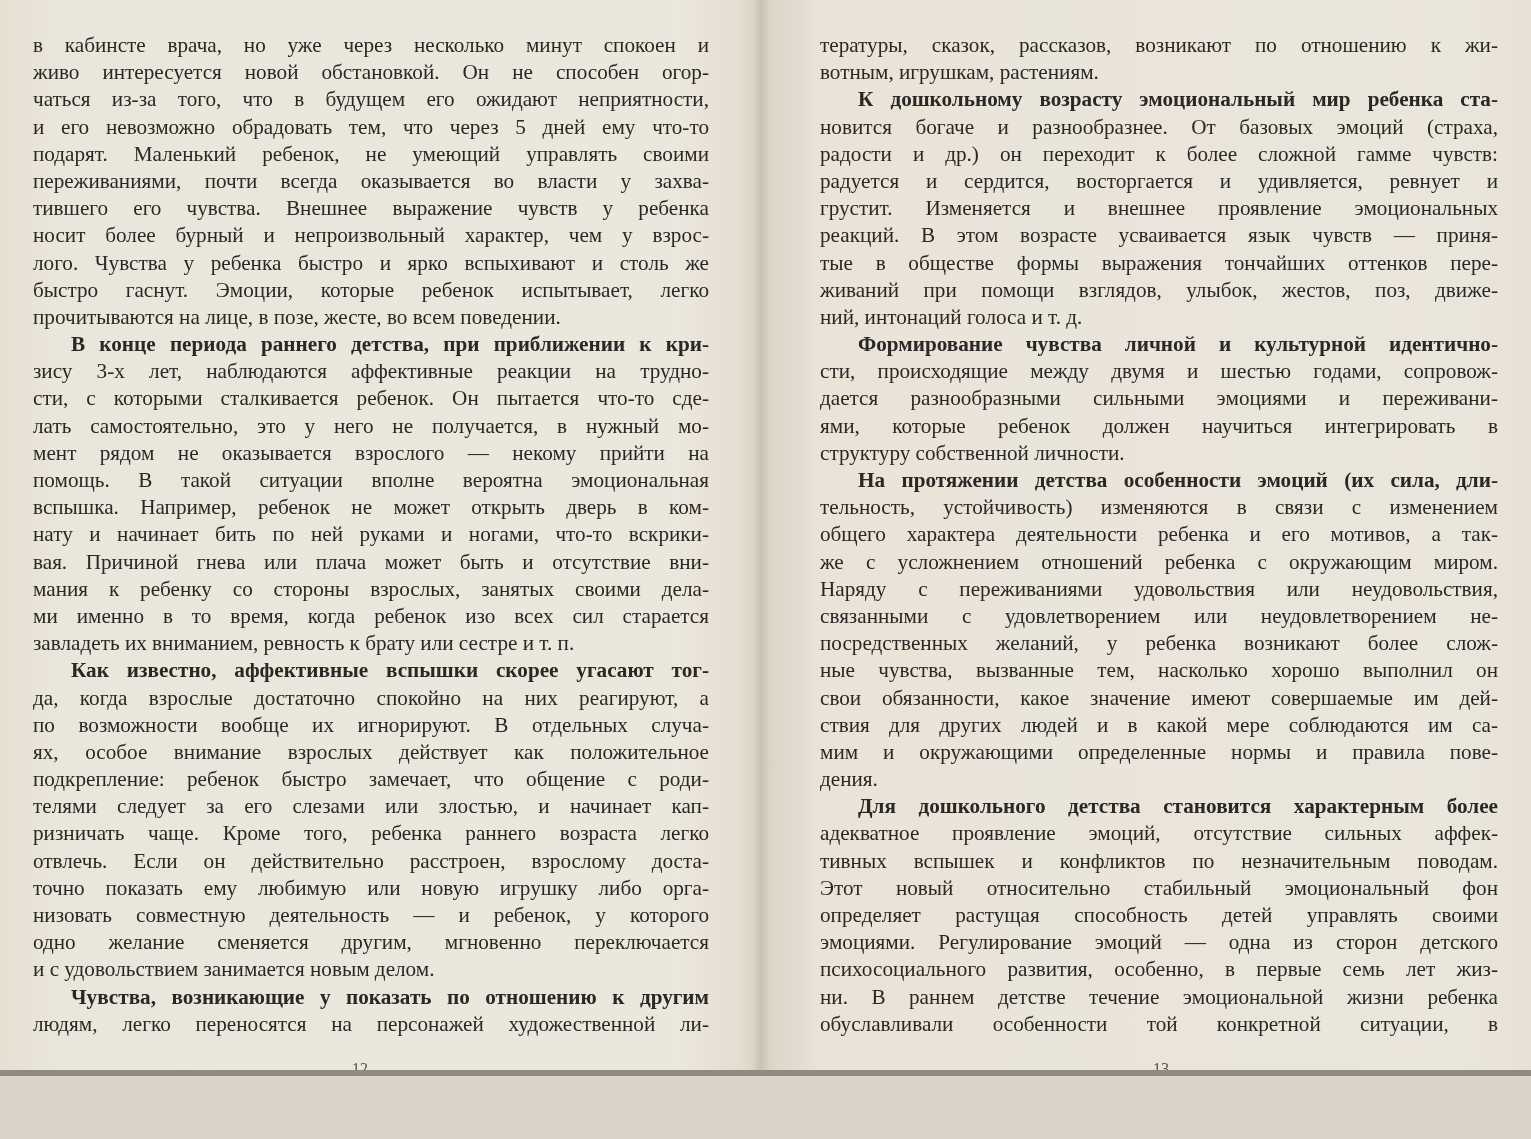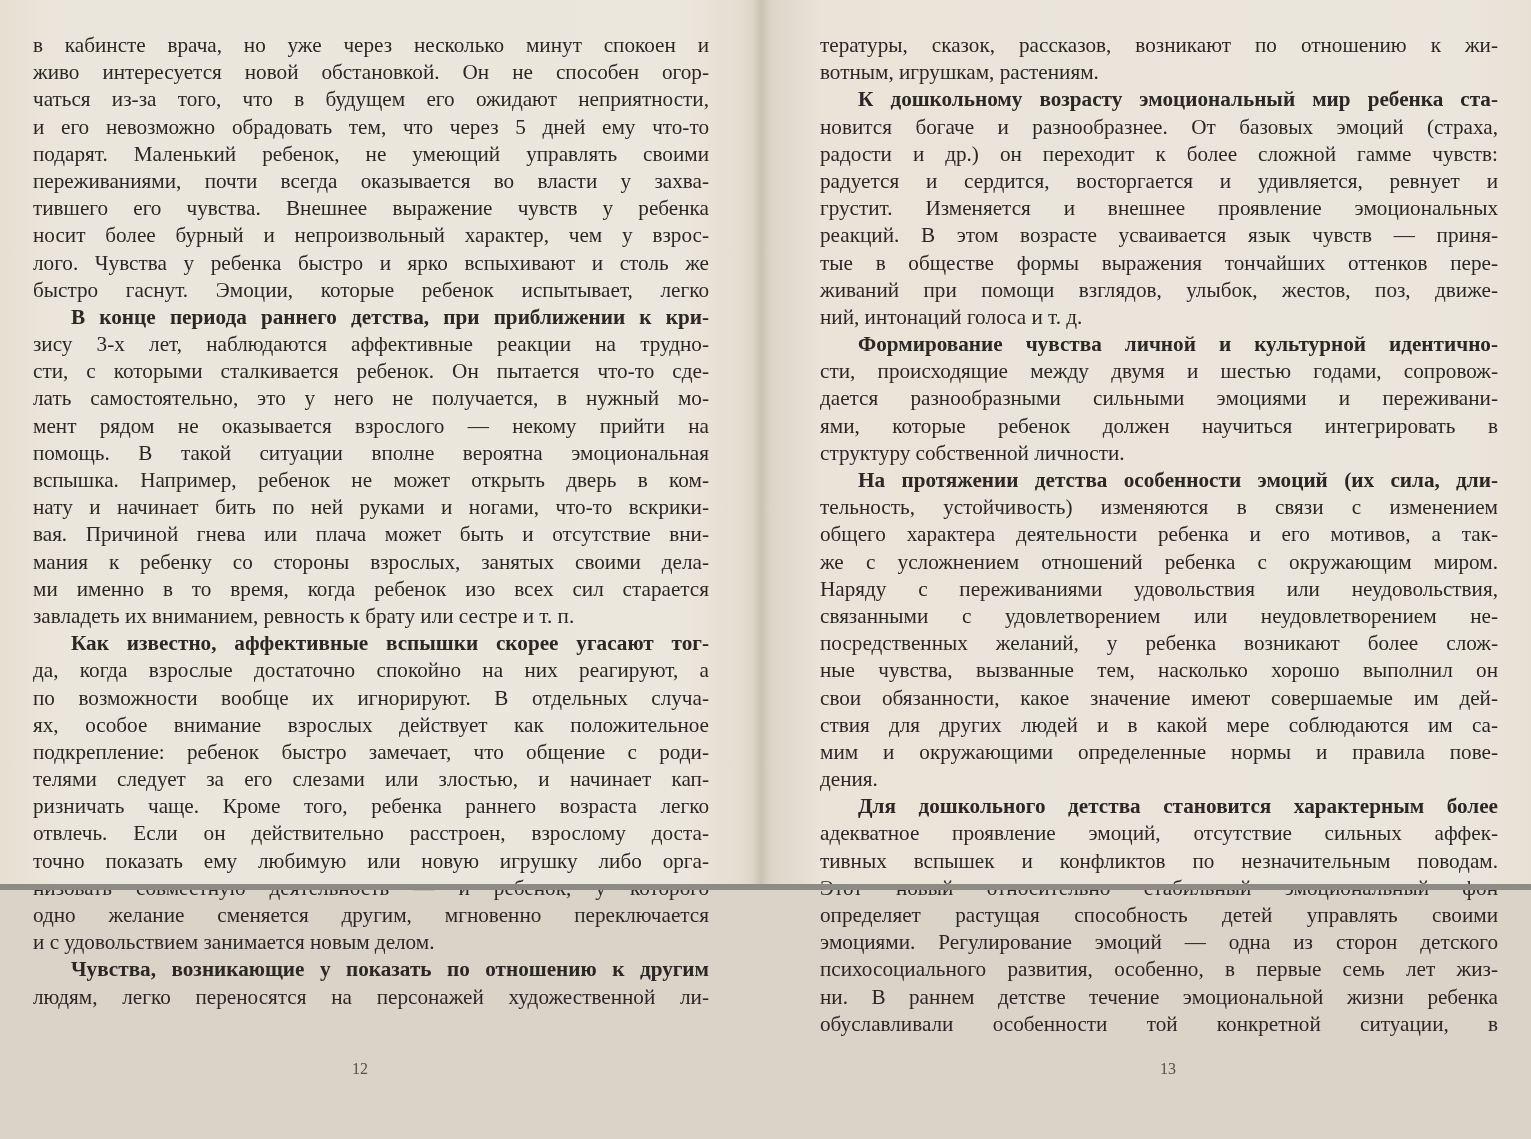--- a/index.html
+++ b/index.html
@@ -6,21 +6,21 @@
       margin: 0;
       padding: 0;
       width: 1531px;
       height: 1139px;
       overflow: hidden;
       background: #d9d3c8;
     }
     .spread {
       position: relative;
       width: 1531px;
-      height: 890px;
+      height: 1076px;
       background: linear-gradient(to right, #e6e0d3 0px, #ebe6db 60px, #ece7dd 680px, #e4ddd0 740px, #d8d0c2 762px, #ddd6c9 775px, #e9e3d8 820px, #ebe6dc 1460px, #e7e1d5 1531px);
     }
     .bottom-edge {
       position: absolute;
       left: 0;
       right: 0;
       bottom: 0;
       height: 6px;
       background: #8e8a84;
     }
@@ -63,39 +63,40 @@
       font-weight: bold;
     }
     .page-number {
       position: absolute;
       top: 1060px;
       font-family: "Liberation Serif", "DejaVu Serif", serif;
       font-size: 16px;
       color: #55504a;
     }
     .pn-left { left: 352px; }
-    .pn-right { left: 1153px; margin-left: 7px; }
+    .pn-right { left: 1153px; }
   </style>
 </head>
 <body>
 
 <div class="spread">
   <div class="spine-shadow"></div>
 
   <div class="page page-left" id="left-page">
       <span class="line">в кабинсте врача, но уже через несколько минут спокоен и</span>
       <span class="line">живо интересуется новой обстановкой. Он не способен огор-</span>
       <span class="line">чаться из-за того, что в будущем его ожидают неприятности,</span>
       <span class="line">и его невозможно обрадовать тем, что через 5 дней ему что-то</span>
       <span class="line">подарят. Маленький ребенок, не умеющий управлять своими</span>
       <span class="line">переживаниями, почти всегда оказывается во власти у захва-</span>
       <span class="line">тившего его чувства. Внешнее выражение чувств у ребенка</span>
       <span class="line">носит более бурный и непроизвольный характер, чем у взрос-</span>
       <span class="line">лого. Чувства у ребенка быстро и ярко вспыхивают и столь же</span>
       <span class="line">быстро гаснут. Эмоции, которые ребенок испытывает, легко</span>
+      <span class="line last">прочитываются на лице, в позе, жесте, во всем поведении.</span>
       <span class="line indent">В конце периода раннего детства, при приближении к кри-</span>
       <span class="line">зису 3-х лет, наблюдаются аффективные реакции на трудно-</span>
       <span class="line">сти, с которыми сталкивается ребенок. Он пытается что-то сде-</span>
       <span class="line">лать самостоятельно, это у него не получается, в нужный мо-</span>
       <span class="line">мент рядом не оказывается взрослого — некому прийти на</span>
       <span class="line">помощь. В такой ситуации вполне вероятна эмоциональная</span>
       <span class="line">вспышка. Например, ребенок не может открыть дверь в ком-</span>
       <span class="line">нату и начинает бить по ней руками и ногами, что-то вскрики-</span>
       <span class="line">вая. Причиной гнева или плача может быть и отсутствие вни-</span>
       <span class="line">мания к ребенку со стороны взрослых, занятых своими дела-</span>

